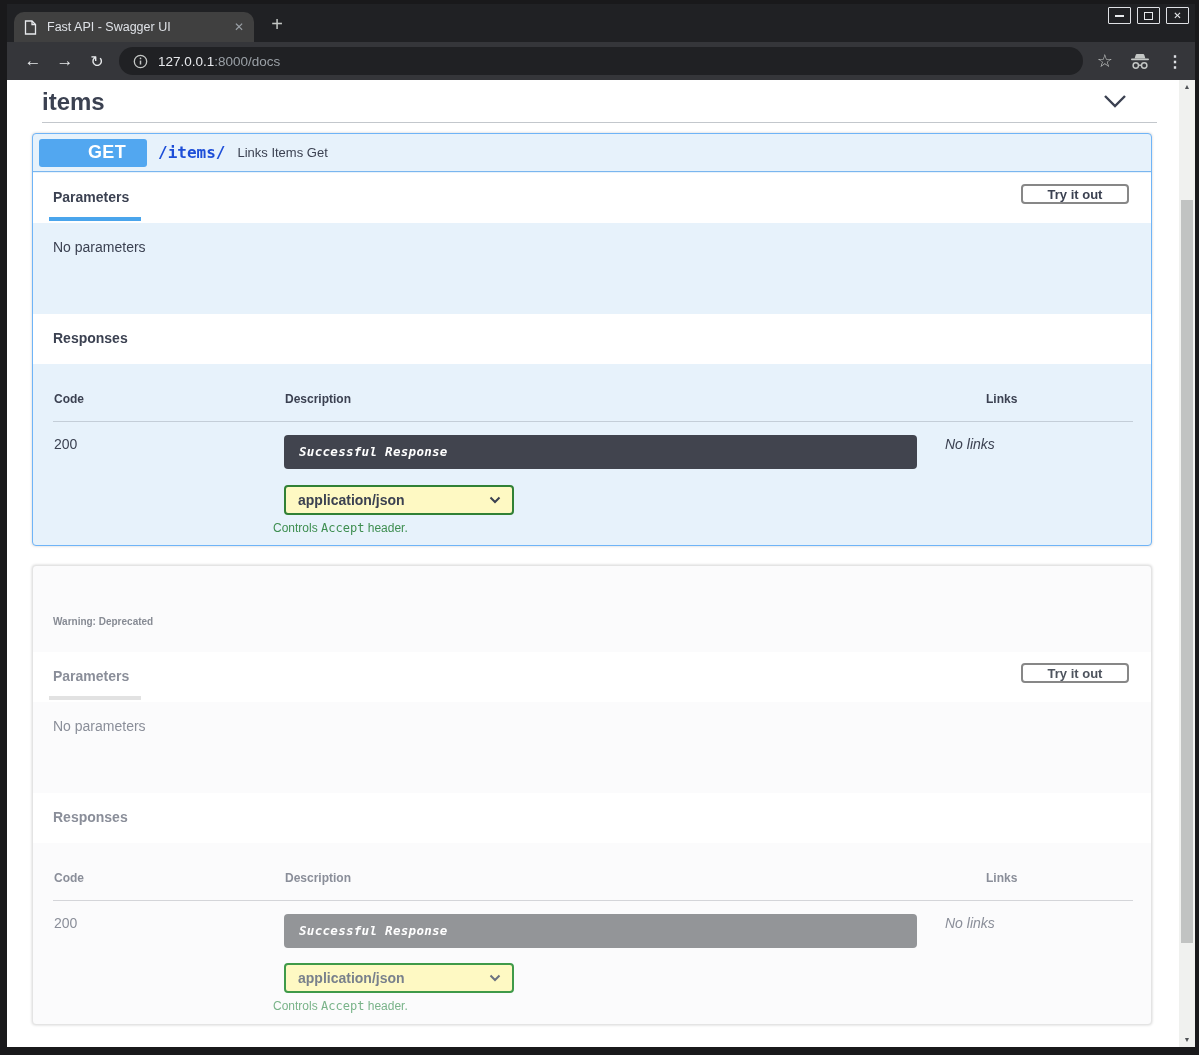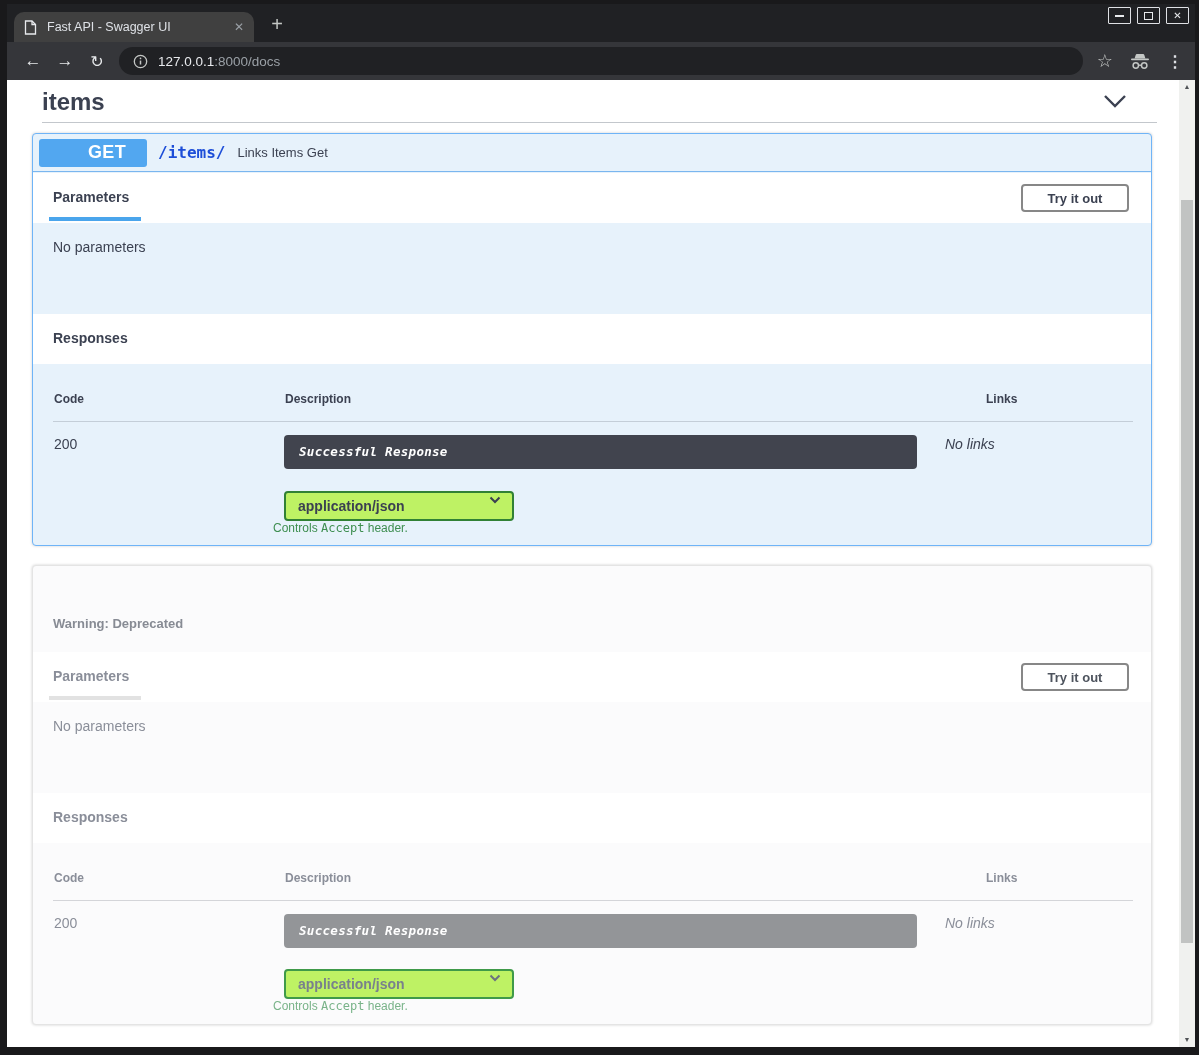--- a/index.html
+++ b/index.html
@@ -50,32 +50,32 @@
   .op.deprecated .summary { height:36px; border-bottom:1px solid #efefef; }
   .method-badge { width:108px; height:28px; border-radius:3px; display:flex; align-items:center; justify-content:center;
                   color:#fff; font-size:18px; font-weight:bold; letter-spacing:.4px;padding-left:28px; }
   .op.get .method-badge { background:#52a7f0; }
   .op.deprecated .method-badge { background:#ebeef1; height:26px; }
   .op-path { margin-left:11px; font-family:"DejaVu Sans Mono", monospace; font-size:16px; font-weight:bold; color:#1d4ed8; }
   .op.deprecated .op-path { color:#8a8e99; text-decoration:line-through; }
   .op-summary-text { margin-left:12px; font-size:13px; color:#3b4151; }
   .op.deprecated .op-summary-text { color:#8a8e99; }
 
-  .warning { position:absolute; left:20px; top:50px; font-size:13px; font-weight:bold; color:#878b94; }
+  .warning { position:absolute; left:20px; top:50px; font-size:10px; font-weight:bold; color:#878b94; }
 
   .sec-head { position:absolute; left:0; right:0; height:50px; background:#ffffff; }
   .op.get .sec-head.params { top:39px; }
   .op.get .sec-head.responses { top:180px; }
   .op.deprecated .sec-head.params { top:86px; }
   .op.deprecated .sec-head.responses { top:227px; }
   .sec-head h4 { position:absolute; left:20px; top:16px; font-size:14px; font-weight:bold; color:#3b4151; }
   .op.deprecated .sec-head h4 { color:#8a8e99; }
   .tab-underline { position:absolute; left:16px; bottom:2px; width:92px; height:4px; background:#4aa5ec; }
   .op.deprecated .tab-underline { background:#e2e2e2; }
-  .try-btn { position:absolute; right:22px; top:11px; width:108px; height:28px; background:#fff;
+  .try-btn { position:absolute; right:22px; top:11px; width:108px; height:20px; background:#fff;
              border:2px solid #878787; border-radius:4px; font-size:13px; font-weight:bold; color:#3b4151;
              font-family:"Liberation Sans", sans-serif; }
   .op.deprecated .try-btn { color:#4e545e; }
 
   .params-body { position:absolute; left:0; right:0; height:91px; }
   .op.get .params-body { top:89px; }
   .op.deprecated .params-body { top:136px; }
   .no-params { margin:16px 0 0 20px; font-size:14px; color:#3b4151; }
   .op.deprecated .no-params { color:#8a8e99; }
 
@@ -92,22 +92,22 @@
   .op.get .resp-box { background:#41444e; }
   .op.deprecated .resp-box { background:#939598; }
   .resp-box span { display:block; line-height:34px; padding-left:15px; color:#fff; font-style:italic; font-weight:bold;
                    font-family:"DejaVu Sans Mono", monospace; font-size:12.5px; letter-spacing:.3px; }
   .no-links { position:absolute; left:912px; top:72px; font-size:14px; font-style:italic; color:#3b4151; }
   .op.deprecated .no-links { color:#8a8e99; }
 
   .select-wrap { position:absolute; left:251px; top:121px; width:230px; height:30px; }
   .op.deprecated .select-wrap { top:120px; }
   .media-select { width:100%; height:100%; appearance:none; -webkit-appearance:none; -moz-appearance:none;
-                  border:2px solid #318135; border-radius:4px; background:#bef264; padding:0 30px 0 12px;
-                  font-size:14px; font-weight:bold; color:#3b4151; font-family:"Liberation Sans", sans-serif;margin-top:6px; }
+                  border:2px solid #318135; border-radius:4px; background:#fef9c3; padding:0 30px 0 12px;
+                  font-size:14px; font-weight:bold; color:#3b4151; font-family:"Liberation Sans", sans-serif; }
   .op.deprecated .media-select { border-color:#3f9a49; color:#79818c; }
   .select-chev { position:absolute; right:13px; top:11px; pointer-events:none; }
   .note { position:absolute; left:240px; top:157px; font-size:12px; color:#3e8e50; }
   .op.deprecated .note { top:156px; color:#79b389; }
   .note .code { font-family:"DejaVu Sans Mono", monospace; font-size:12px; }
 
   
   .scrollbar { position:absolute; right:4px; top:80px; bottom:8px; width:16px; background:#f0f1ef; }
   .sb-btn { position:absolute; left:0; right:0; height:14px; text-align:center; font-size:7px; color:#505357; line-height:14px; }
   .sb-btn.up { top:0; } .sb-btn.down { bottom:0; }

